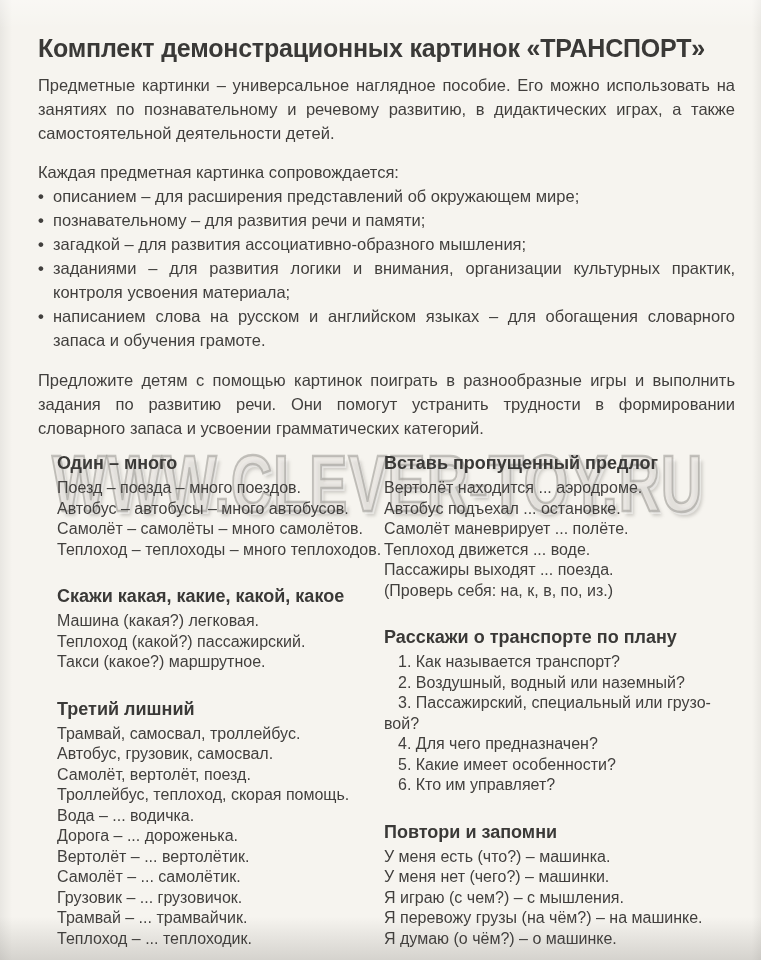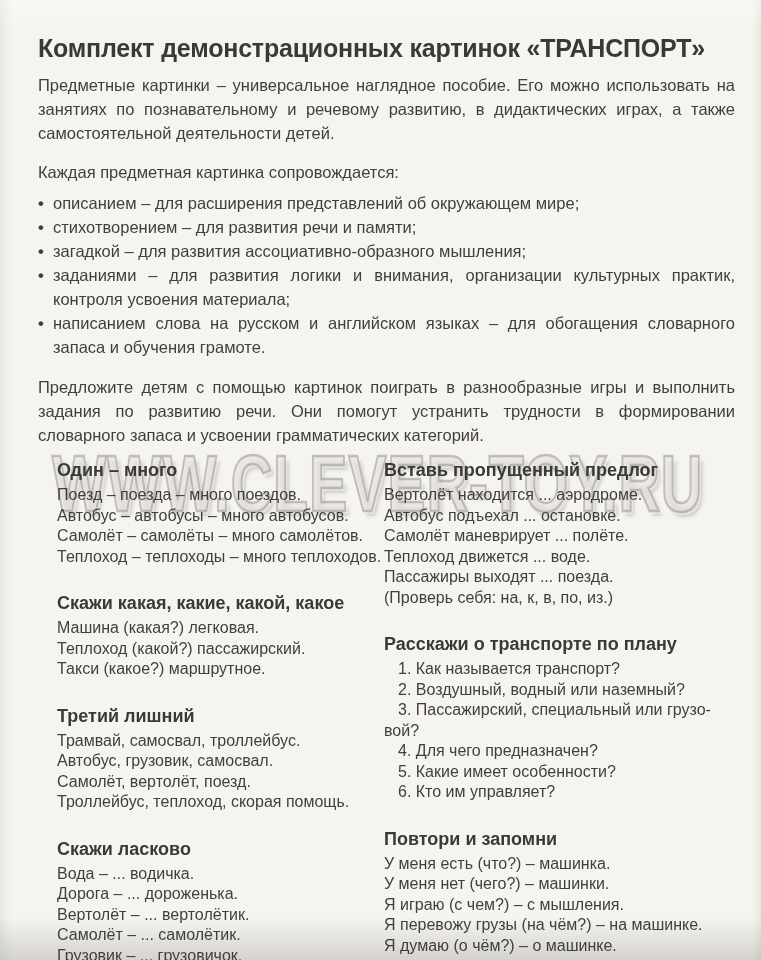--- a/index.html
+++ b/index.html
@@ -22,21 +22,21 @@
       linear-gradient(270deg, rgba(0,0,0,0.05) 0, rgba(0,0,0,0) 1.2%);
   }
   .content{position:absolute; left:38px; top:32px; width:697px; z-index:2;}
   .title{
     margin:0 0 9px 0; font-size:25px; line-height:32px; font-weight:700;
     letter-spacing:-0.2px; color:var(--title);
   }
   .para{margin:0; font-size:16.5px; line-height:24px;}
   .justify{text-align:justify;}
   .p1{margin-bottom:15px;margin-top:6px;}
-  .lead{margin-bottom:7px;}
+  .lead{margin-bottom:0;}
   .bullets{margin:0;}
   .bullet{display:flex; font-size:16.5px; line-height:24px;}
   .bullet .dot{width:15px; flex:0 0 15px; font-weight:700;}
   .bullet .btext{flex:1; text-align:justify;}
   .p3{margin-top:16px;}
   .columns{display:flex; margin-top:6px;}
   .col{font-size:16px; line-height:20.5px;}
   .col-left{width:346px; box-sizing:border-box; padding-left:19px;}
   .col-right{flex:1;}
   .sec-heading{font-size:18px; line-height:20px; font-weight:700; margin:26px 0 5px 0; color:var(--title);}
@@ -65,21 +65,21 @@
     <h1 class="title">Комплект демонстрационных картинок «ТРАНСПОРТ»</h1>
     <p class="para justify p1"><span class="b">Предметные картинки</span><span> – универсальное наглядное пособие. Его можно использовать на занятиях по познавательному и речевому развитию, в дидактических играх, а также самостоятельной деятельности детей.</span></p>
     <p class="para lead">Каждая предметная картинка сопровождается:</p>
     <div class="bullets">
         <div class="bullet">
           <span class="dot">•</span>
           <span class="btext"><span class="b">описанием</span><span> – для расширения представлений об окружающем мире;</span></span>
         </div>
         <div class="bullet">
           <span class="dot">•</span>
-          <span class="btext"><span class="b">стихотворением</span><span> – для развития речи и памяти;</span></span>
+          <span class="btext"><span class="b">познавательному</span><span> – для развития речи и памяти;</span></span>
         </div>
         <div class="bullet">
           <span class="dot">•</span>
           <span class="btext"><span class="b">загадкой</span><span> – для развития ассоциативно-образного мышления;</span></span>
         </div>
         <div class="bullet">
           <span class="dot">•</span>
           <span class="btext"><span class="b">заданиями</span><span> – для развития логики и внимания, организации культурных практик, контроля усвоения материала;</span></span>
         </div>
         <div class="bullet">
@@ -104,21 +104,20 @@
             <div class="line"><span>Такси </span><span class="i">(какое?)</span><span> маршрутное.</span></div>
           </div>
           <div class="section">
             <div class="sec-heading"><span class="b">Третий лишний</span></div>
             <div class="line"><span>Трамвай, </span><span class="i">самосвал</span><span>, троллейбус.</span></div>
             <div class="line"><span class="i">Автобус</span><span>, грузовик, самосвал.</span></div>
             <div class="line"><span>Самолёт, вертолёт, </span><span class="i">поезд</span><span>.</span></div>
             <div class="line"><span>Троллейбус, </span><span class="i">теплоход</span><span>, скорая помощь.</span></div>
           </div>
           <div class="section">
-            <div class="sec-heading"><span class="b">Скажи ласково</span></div>
             <div class="line"><span>Вода – ... </span><span class="i">водичка.</span></div>
             <div class="line"><span>Дорога – ... </span><span class="i">дороженька.</span></div>
             <div class="line"><span>Вертолёт – ... </span><span class="i">вертолётик.</span></div>
             <div class="line"><span>Самолёт – ... </span><span class="i">самолётик.</span></div>
             <div class="line"><span>Грузовик – ... </span><span class="i">грузовичок.</span></div>
             <div class="line"><span>Трамвай – ... </span><span class="i">трамвайчик.</span></div>
             <div class="line"><span>Теплоход – ... </span><span class="i">теплоходик.</span></div>
           </div>
         </div>
       <div class="col col-right">

